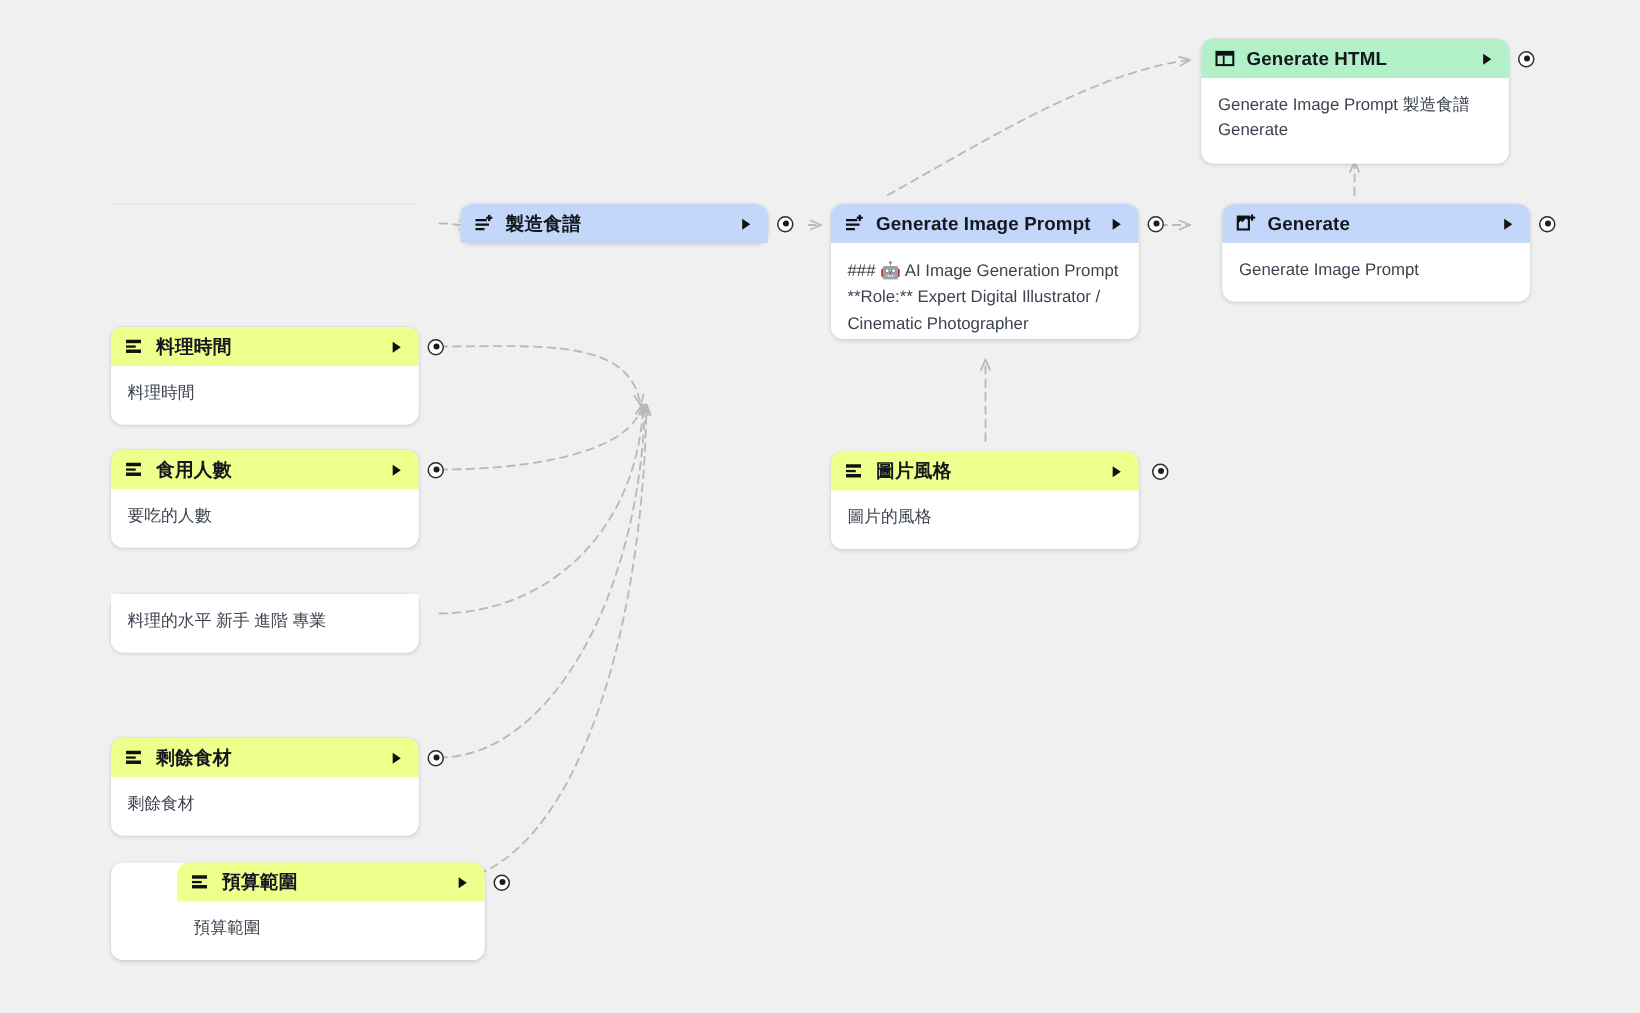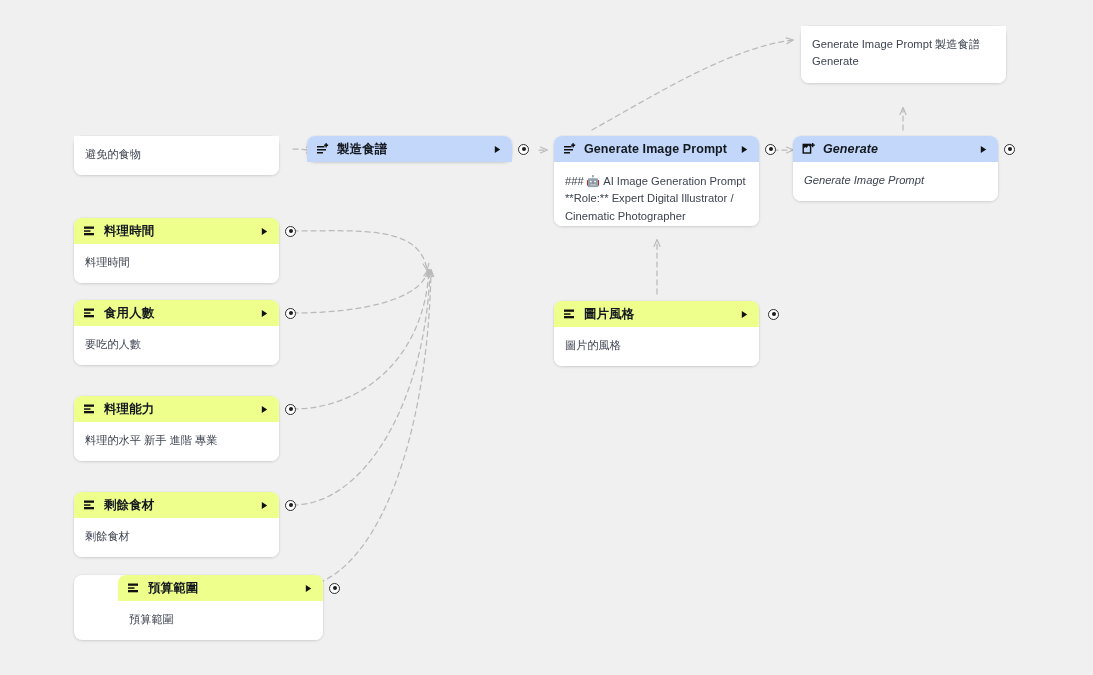--- a/index.html
+++ b/index.html
@@ -153,21 +153,20 @@
 
       <path d="M 773 150 C 782 150, 780 150, 793 150"></path>
 
       <path d="M 592 130 C 660 92, 730 48, 793 40"></path>
 
       <path d="M 903 130 C 903 122, 903 118, 903 108"></path>
     </g>
   </svg>
 
   <div class="node" style="left:74px; top:136px;">
-    <div class="node-body">避免的食物</div>
   </div>
 
   <div class="node" style="left:74px; top:218px;">
     <div class="node-header yellow">
       <span class="node-icon">
         <svg viewBox="0 0 14 14" width="14" height="14">
           <rect x="1" y="2.5" width="10" height="2.3" fill="#111"></rect>
           <rect x="1" y="6.3" width="6.5" height="1.5" fill="#111"></rect>
           <rect x="1" y="9" width="10" height="2.3" fill="#111"></rect>
         </svg>
@@ -197,36 +196,20 @@
         <svg viewBox="0 0 10 10" width="9" height="9">
             <path d="M2 1 L8 5 L2 9 Z" fill="#111"></path>
           </svg>
       </span>
       <span class="port out"></span>
     </div>
     <div class="node-body">要吃的人數</div>
   </div>
 
   <div class="node" style="left:74px; top:396px;">
-    <div class="node-header yellow">
-      <span class="node-icon">
-        <svg viewBox="0 0 14 14" width="14" height="14">
-          <rect x="1" y="2.5" width="10" height="2.3" fill="#111"></rect>
-          <rect x="1" y="6.3" width="6.5" height="1.5" fill="#111"></rect>
-          <rect x="1" y="9" width="10" height="2.3" fill="#111"></rect>
-        </svg>
-      </span>
-      <span class="node-title">料理能力</span>
-      <span class="play-btn">
-        <svg viewBox="0 0 10 10" width="9" height="9">
-            <path d="M2 1 L8 5 L2 9 Z" fill="#111"></path>
-          </svg>
-      </span>
-      <span class="port out"></span>
-    </div>
     <div class="node-body">料理的水平 新手 進階 專業</div>
   </div>
 
   <div class="node" style="left:74px; top:492px;">
     <div class="node-header yellow">
       <span class="node-icon">
         <svg viewBox="0 0 14 14" width="14" height="14">
           <rect x="1" y="2.5" width="10" height="2.3" fill="#111"></rect>
           <rect x="1" y="6.3" width="6.5" height="1.5" fill="#111"></rect>
           <rect x="1" y="9" width="10" height="2.3" fill="#111"></rect>
@@ -319,21 +302,21 @@
       <span class="play-btn">
         <svg viewBox="0 0 10 10" width="9" height="9">
             <path d="M2 1 L8 5 L2 9 Z" fill="#111"></path>
           </svg>
       </span>
       <span class="port out-far"></span>
     </div>
     <div class="node-body">圖片的風格</div>
   </div>
 
-  <div class="node" style="left:793px; top:136px;font-style:italic;">
+  <div class="node" style="left:815px; top:136px;">
     <div class="node-header blue">
       <span class="node-icon">
         <svg viewBox="0 0 14 14" width="14" height="14">
           <path d="M1.2 2.4 h7.4 v3.0 l-1.9 -1.9 -2.4 2.6 -1.1 -1.0 -2.0 2.0 z" fill="#111"></path>
           <rect x="1.2" y="2.4" width="7.4" height="8.6" fill="none" stroke="#111" stroke-width="1.4"></rect>
           <rect x="10.0" y="1.0" width="1.4" height="4.2" fill="#111"></rect>
           <rect x="8.6" y="2.4" width="4.2" height="1.4" fill="#111"></rect>
         </svg>
       </span>
       <span class="node-title">Generate</span>
@@ -341,16 +324,32 @@
         <svg viewBox="0 0 10 10" width="9" height="9">
             <path d="M2 1 L8 5 L2 9 Z" fill="#111"></path>
           </svg>
       </span>
       <span class="port out"></span>
     </div>
     <div class="node-body">Generate Image Prompt</div>
   </div>
 
   <div class="node" style="left:801px; top:26px;">
+    <div class="node-header green">
+      <span class="node-icon">
+        <svg viewBox="0 0 14 14" width="14" height="14">
+          <rect x="1" y="2.6" width="11.2" height="8.8" fill="none" stroke="#111" stroke-width="1.35"></rect>
+          <rect x="1" y="2.6" width="11.2" height="2.5" fill="#111"></rect>
+          <rect x="5.2" y="5.1" width="1.2" height="6.3" fill="#111"></rect>
+        </svg>
+      </span>
+      <span class="node-title">Generate HTML</span>
+      <span class="play-btn">
+        <svg viewBox="0 0 10 10" width="9" height="9">
+            <path d="M2 1 L8 5 L2 9 Z" fill="#111"></path>
+          </svg>
+      </span>
+      <span class="port out"></span>
+    </div>
     <div class="node-body">Generate Image Prompt 製造食譜 Generate</div>
   </div>
 
 </div>
 
 </body></html>

